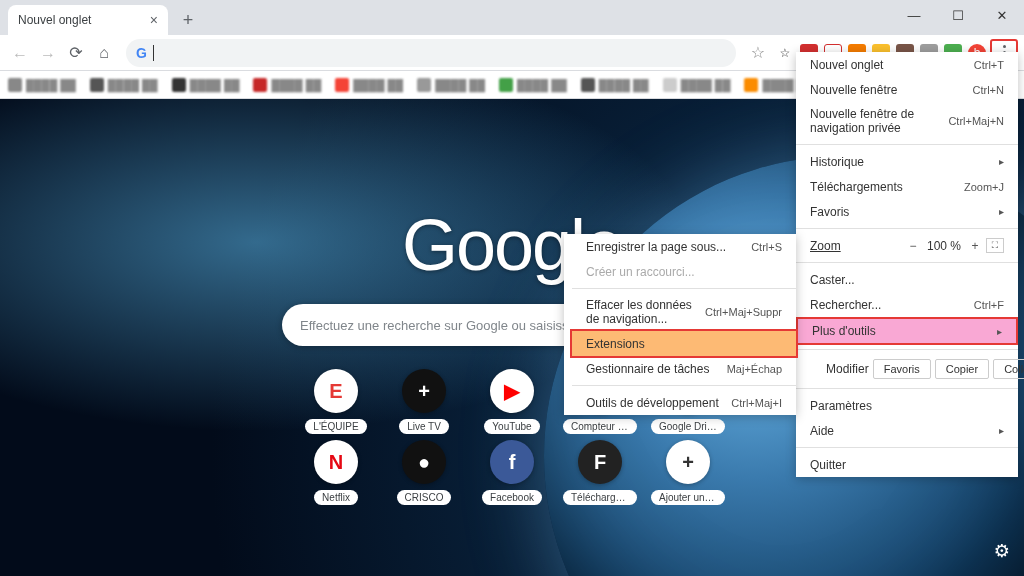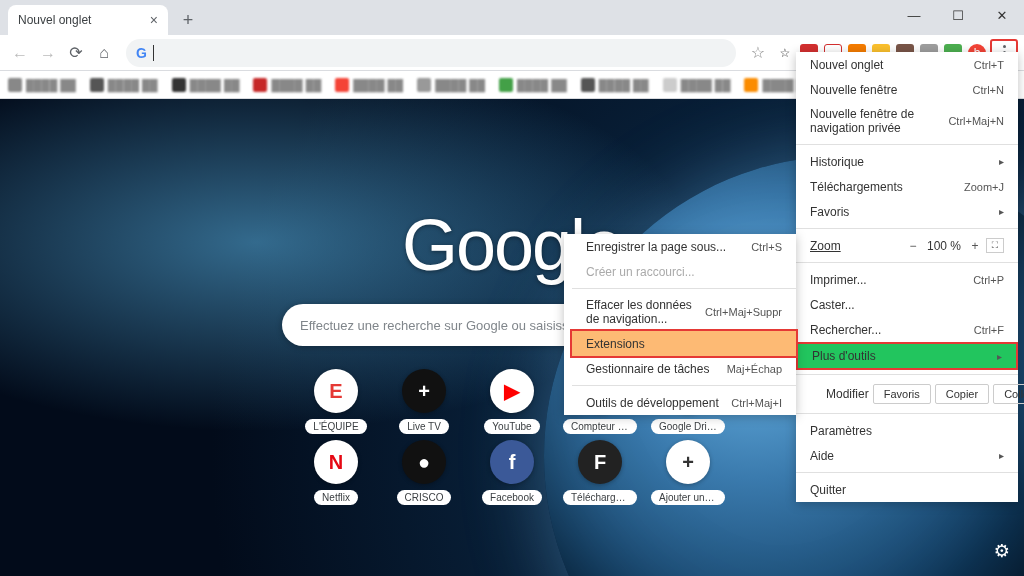--- a/index.html
+++ b/index.html
@@ -231,31 +231,27 @@
   <div class="sep"></div>
   <div class="zoomrow">
     <span class="lbl">Zoom</span>
     <span class="zb">−</span>
     <span class="zv">100 %</span>
     <span class="zb">+</span>
     <span class="fs">⛶</span>
   </div>
   <div class="sep"></div>
   <div class="item">
-      <span>Imprimer...</span>
-      <span class="shortcut">Ctrl+P</span>
-    </div>
-  <div class="item">
       <span>Caster...</span>
     </div>
   <div class="item">
       <span>Rechercher...</span>
       <span class="shortcut">Ctrl+F</span>
     </div>
-  <div class="item hl" style="background:#22c55e">
+  <div class="item hl" style="background:#f9a8d4">
       <span>Plus d'outils</span>
       <span class="arrow">▸</span>
     </div>
   <div class="sep"></div>
   <div class="editrow">
     <span class="lbl">Modifier</span>
     <span class="eb">Favoris</span>
     <span class="eb">Copier</span>
     <span class="eb">Coller</span>
   </div>

